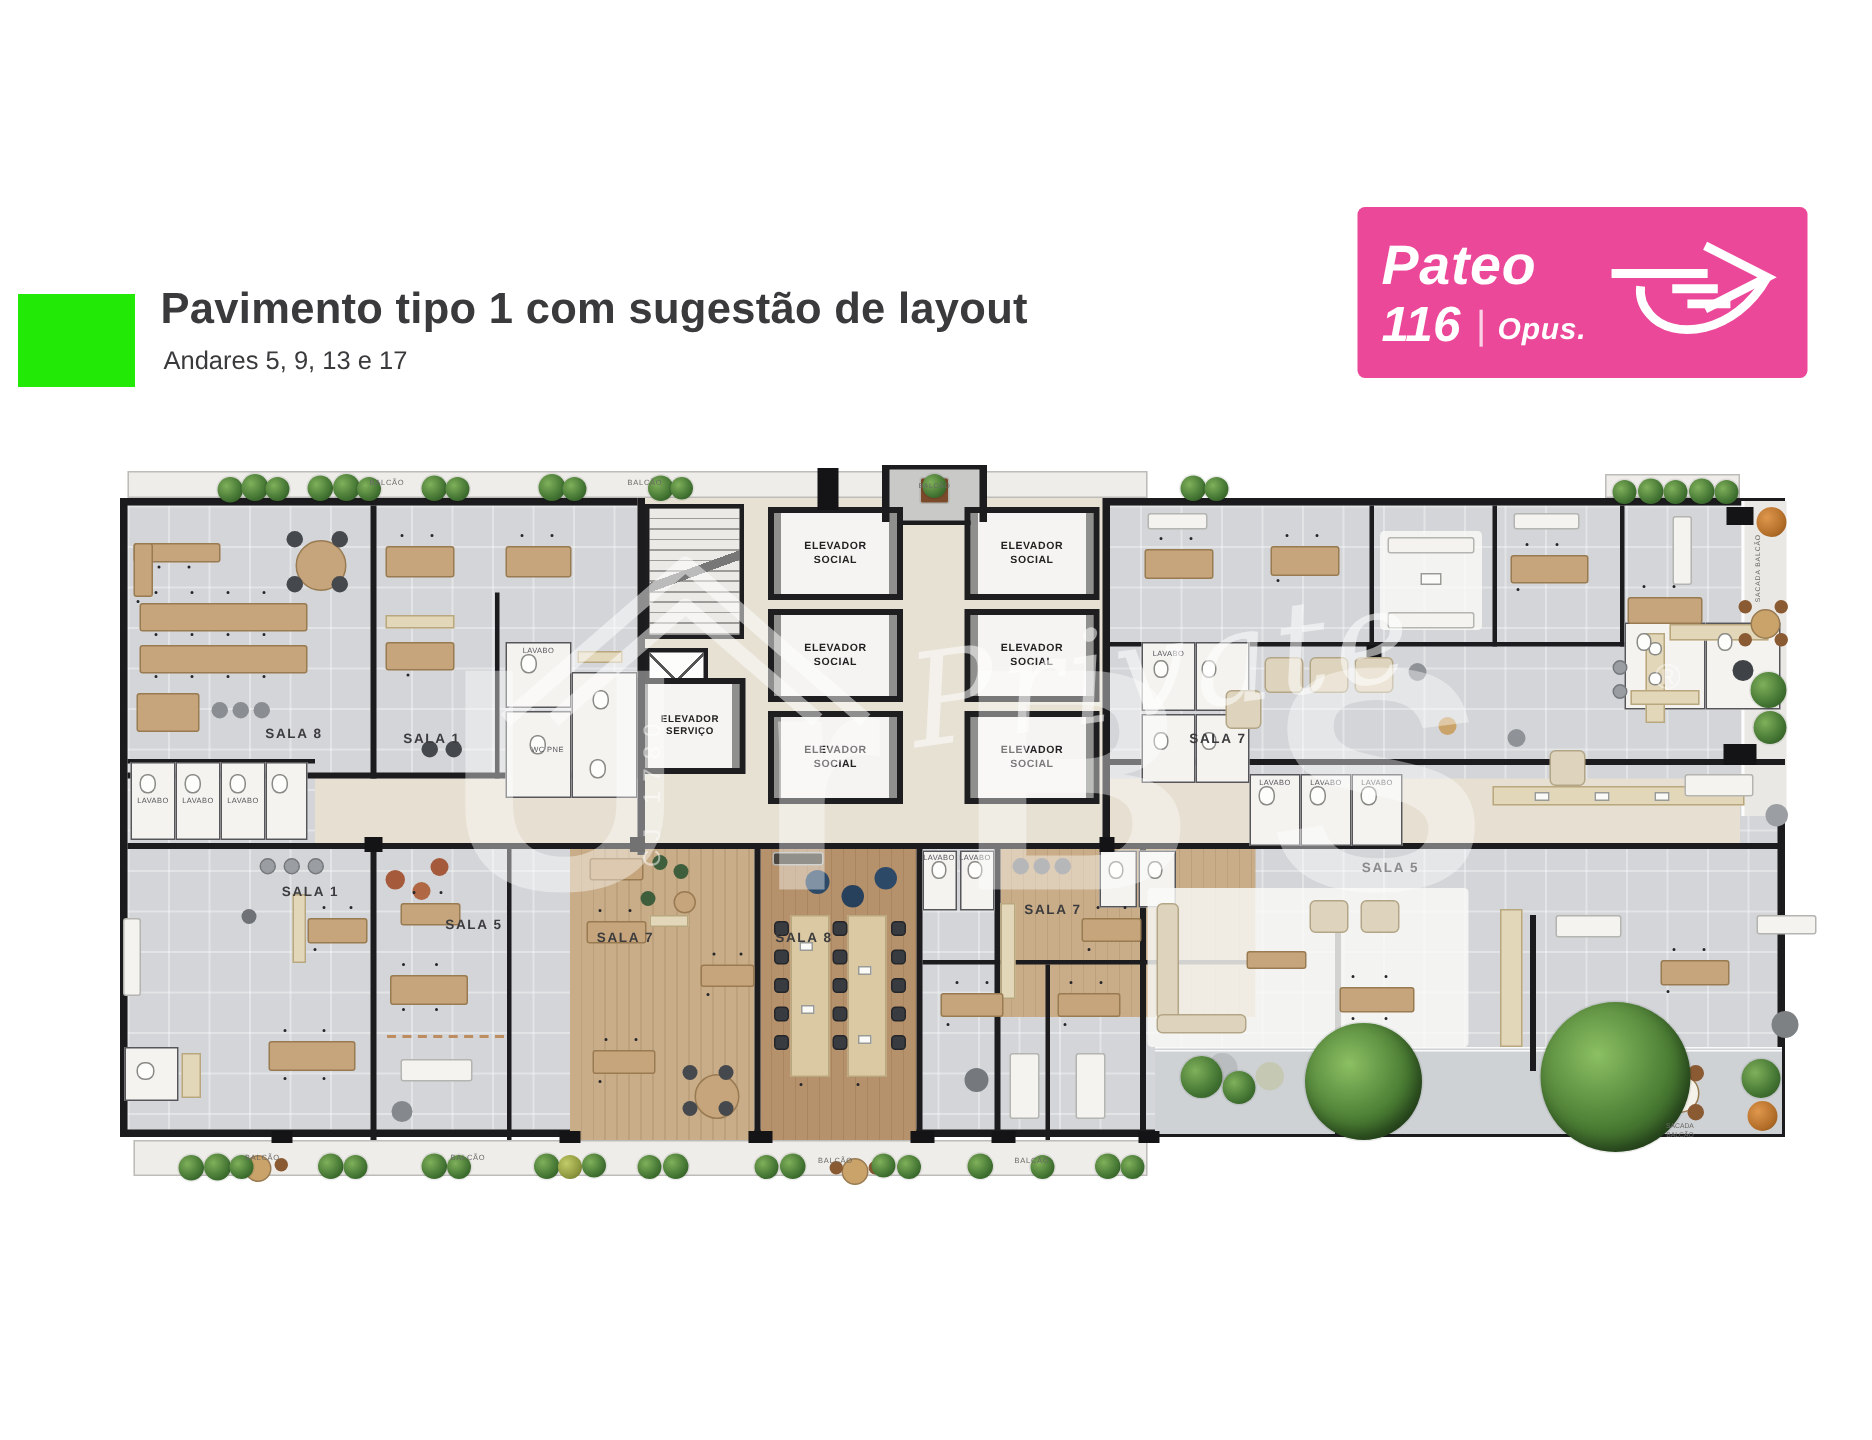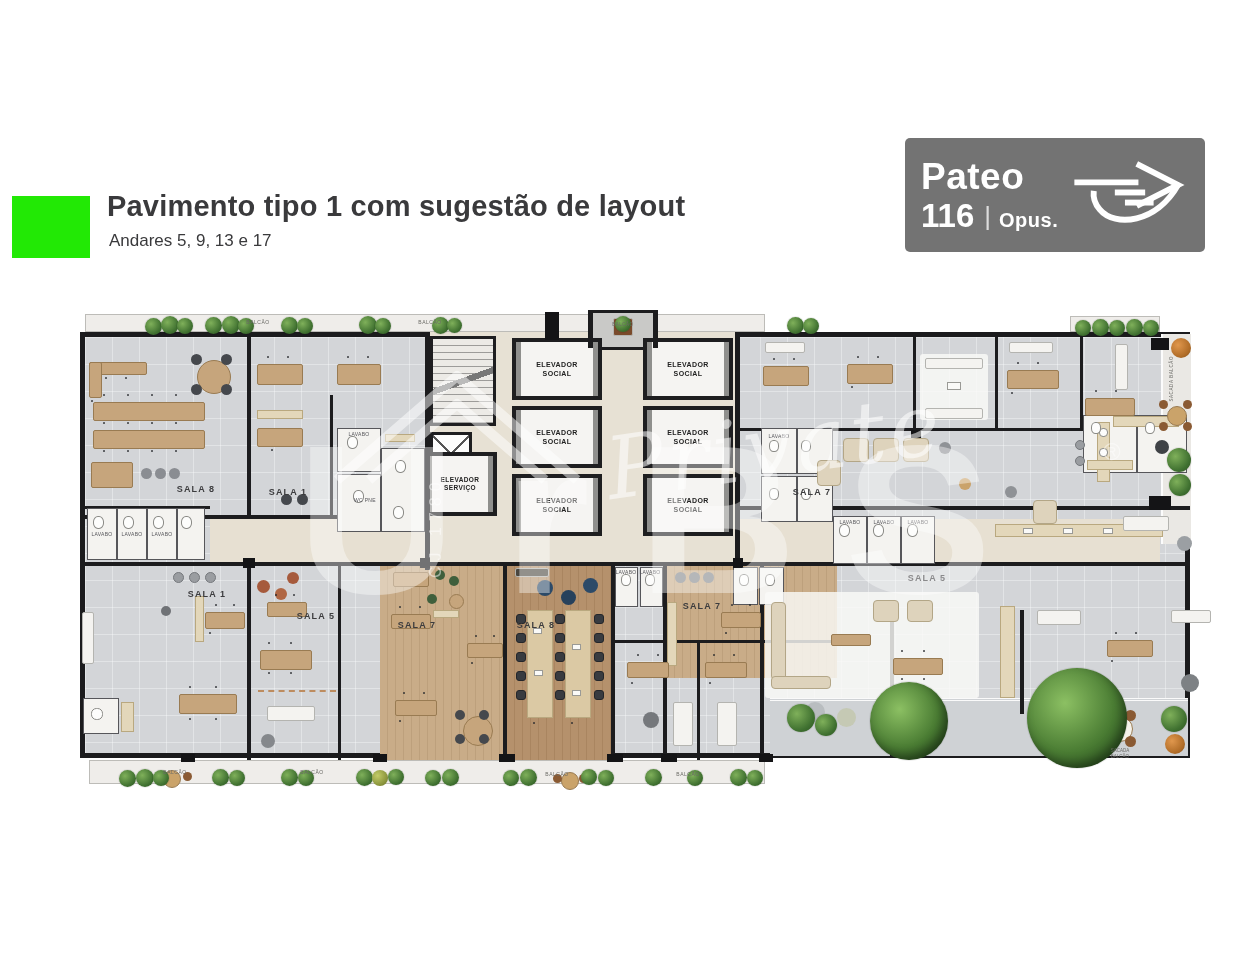--- a/index.html
+++ b/index.html
@@ -79,21 +79,21 @@
 </style>
 </head>
 <body>
 
 <div id="stage">
 
   <div id="accent" style="background: rgb(34, 233, 5);"></div>
   <div id="title" style="color: rgb(58, 58, 60);">Pavimento tipo 1 com sugestão de layout</div>
   <div id="subtitle" style="color: rgb(58, 58, 60);">Andares 5, 9, 13 e 17</div>
 
-  <div id="logo" style="background: #737373;">
+  <div id="logo" style="background: #ec4899; font-style: italic;">
     <div class="ltxt">
       <div class="lname">Pateo</div>
       <div class="lrow">
         <span class="lnum">116</span>
         <span class="ldiv">|</span>
         <span class="lbrand">Opus.</span>
       </div>
     </div>
     <svg width="118" height="82" viewBox="0 0 140 90">
       <g stroke="#ffffff" stroke-width="7" fill="none">

